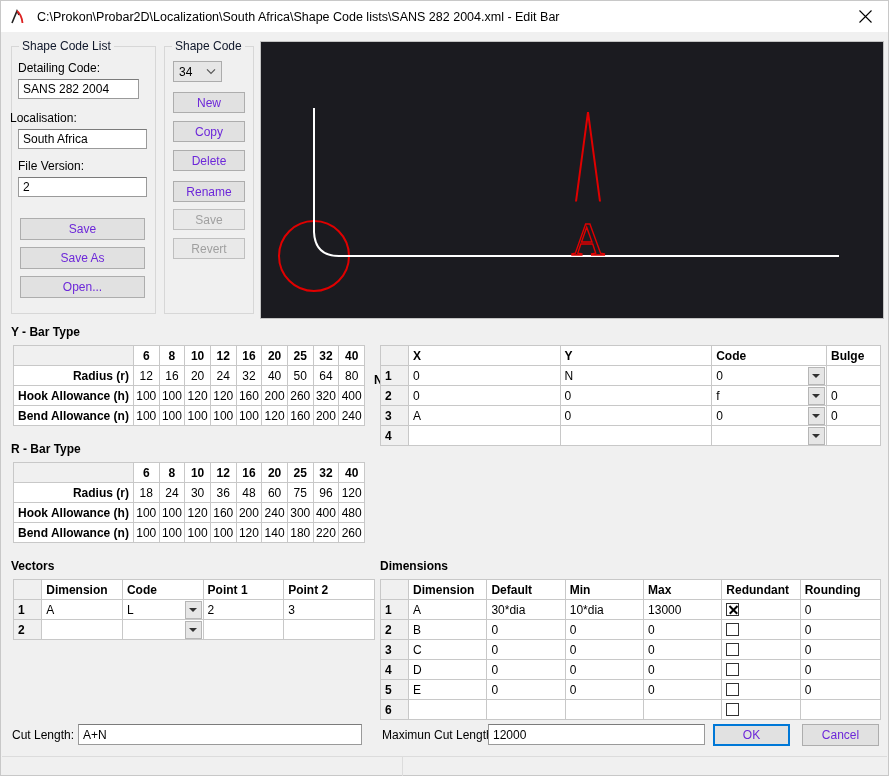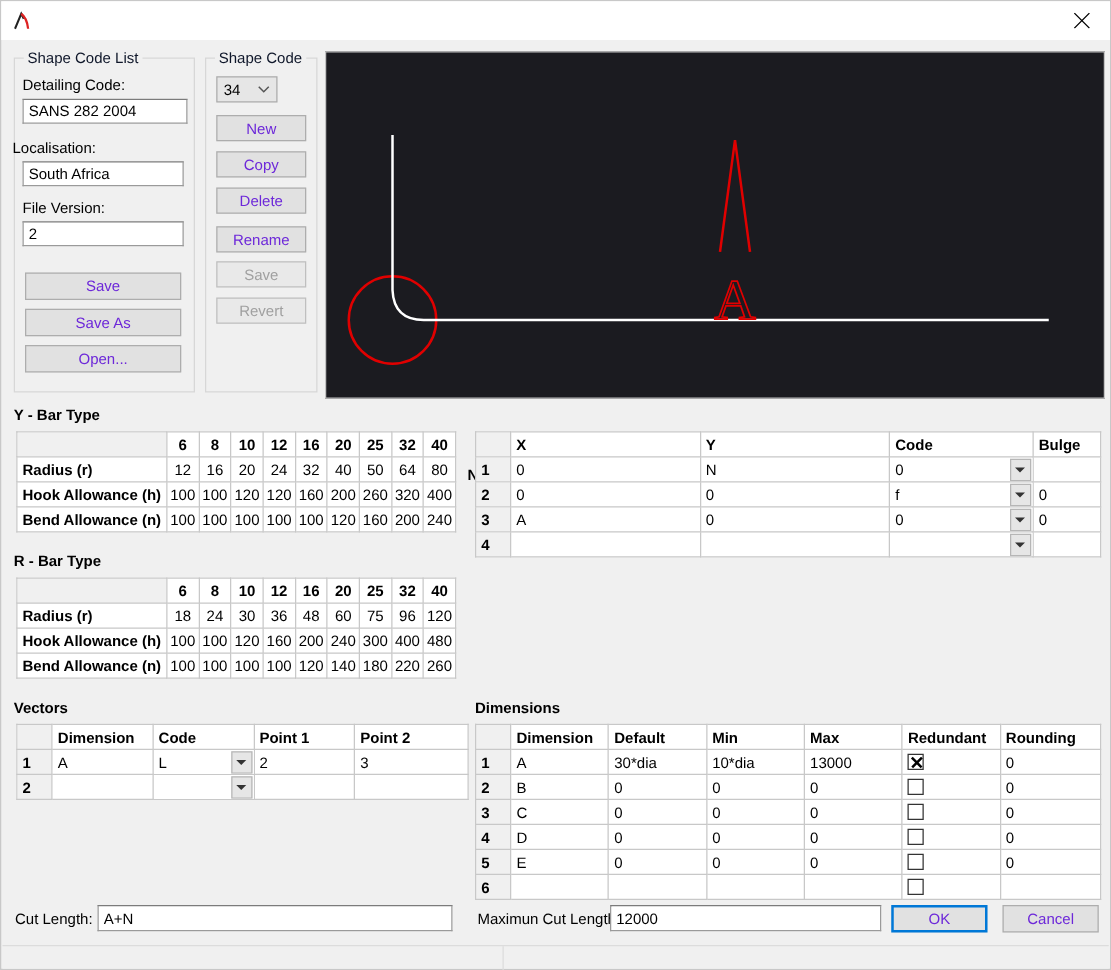--- a/index.html
+++ b/index.html
@@ -141,21 +141,21 @@
     overflow: hidden;
   }
   table.grid th.hdr { font-weight: bold; background: #fff; }
   table.grid td.rowhdr, table.grid th.corner {
     background: #f0f0f0; font-weight: bold; text-align: left;
   }
   table.grid th.corner { background: #f0f0f0; }
 
   
   .bartype td.num, .bartype th.num { text-align: center; padding: 0 2px; }
-  .bartype td.lbl { font-weight: bold; text-align: left; }
+  .bartype td.lbl { font-weight: bold; text-align: right; }
   .bartype th.blank { background: #f0f0f0; }
 
   
   .cellcombo {
     position: relative;
     padding: 0 !important;
   }
   .cellcombo .cc-val {
     position: absolute; left: 4px; top: 0; right: 22px;
     line-height: 20px; overflow: hidden; white-space: nowrap;
@@ -231,32 +231,33 @@
 
 <div id="app">
 
   <div id="titlebar">
     <div id="title-icon">
       <svg width="22" height="22" viewBox="0 0 22 22">
         <path d="M4 17 L9 5 L11 9" stroke="#222" stroke-width="1.6" fill="none"></path>
         <path d="M9 5 C13 8, 14 12, 14.5 17" stroke="#d22" stroke-width="1.8" fill="none"></path>
       </svg>
     </div>
+    <div id="title-text">C:\Prokon\Probar2D\Localization\South Africa\Shape Code lists\SANS 282 2004.xml - Edit Bar</div>
     <div id="title-close">
       <svg width="13" height="13" viewBox="0 0 13 13">
         <path d="M0.5 0.5 L12.5 12.5 M12.5 0.5 L0.5 12.5" stroke="#000" stroke-width="1.1" fill="none"></path>
       </svg>
     </div>
   </div>
 
   <div class="group" style="left:10px; top:45px; width:145px; height:268px;">
     <span class="glabel">Shape Code List</span>
   </div>
   <div class="field-label" style="left:17px; top:60px;">Detailing Code:</div>
-  <input class="textbox" style="left: 17px; top: 78px; width: 132px; height: 20px;" value="SANS 282 2004">
+  <input class="textbox" style="left: 17px; top: 78px; width: 121px; height: 20px;" value="SANS 282 2004">
   <div class="field-label" style="left:9px; top:110px;">Localisation:</div>
   <input class="textbox" style="left: 17px; top: 128px; width: 129px; height: 20px;" value="South Africa">
   <div class="field-label" style="left:17px; top:158px;">File Version:</div>
   <input class="textbox" style="left: 17px; top: 176px; width: 129px; height: 20px;" value="2">
   <button class="btn" style="left:19px; top:217px; width:125px; height:22px;">Save</button>
   <button class="btn" style="left:19px; top:246px; width:125px; height:22px;">Save As</button>
   <button class="btn" style="left:19px; top:275px; width:125px; height:22px;">Open...</button>
 
   <div class="group" style="left:163px; top:45px; width:90px; height:268px;">
     <span class="glabel">Shape Code</span>

